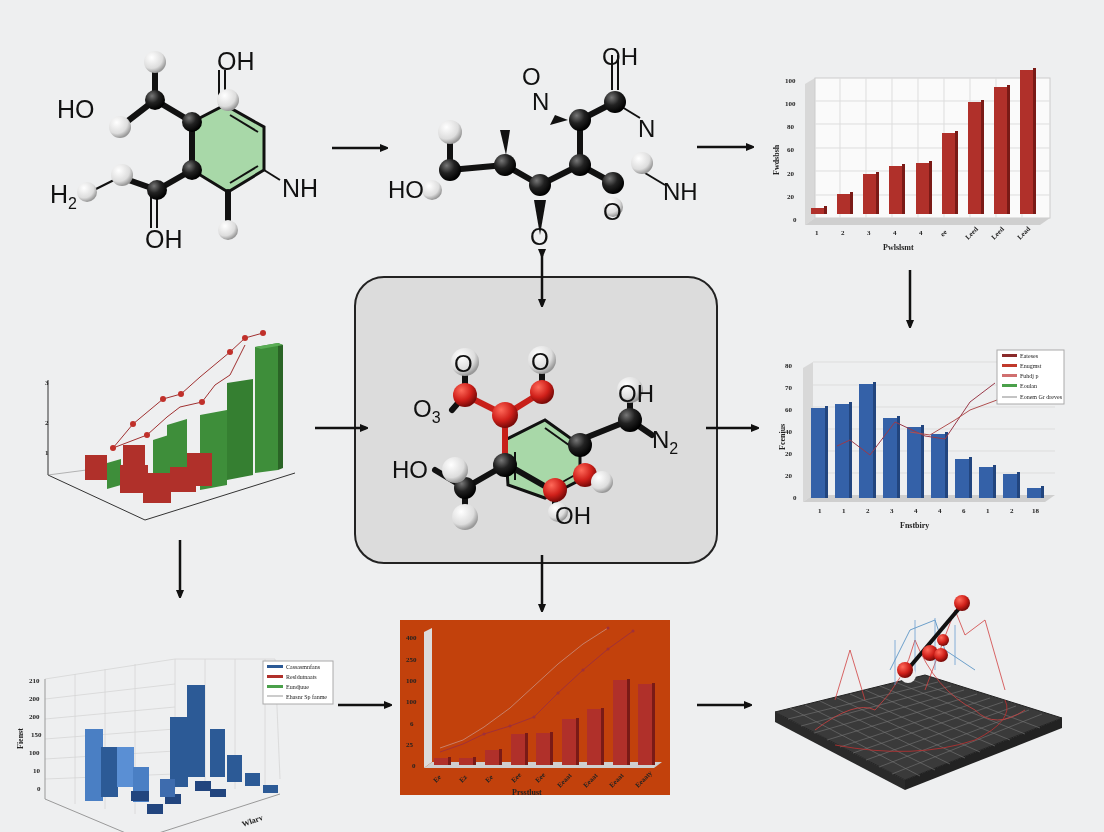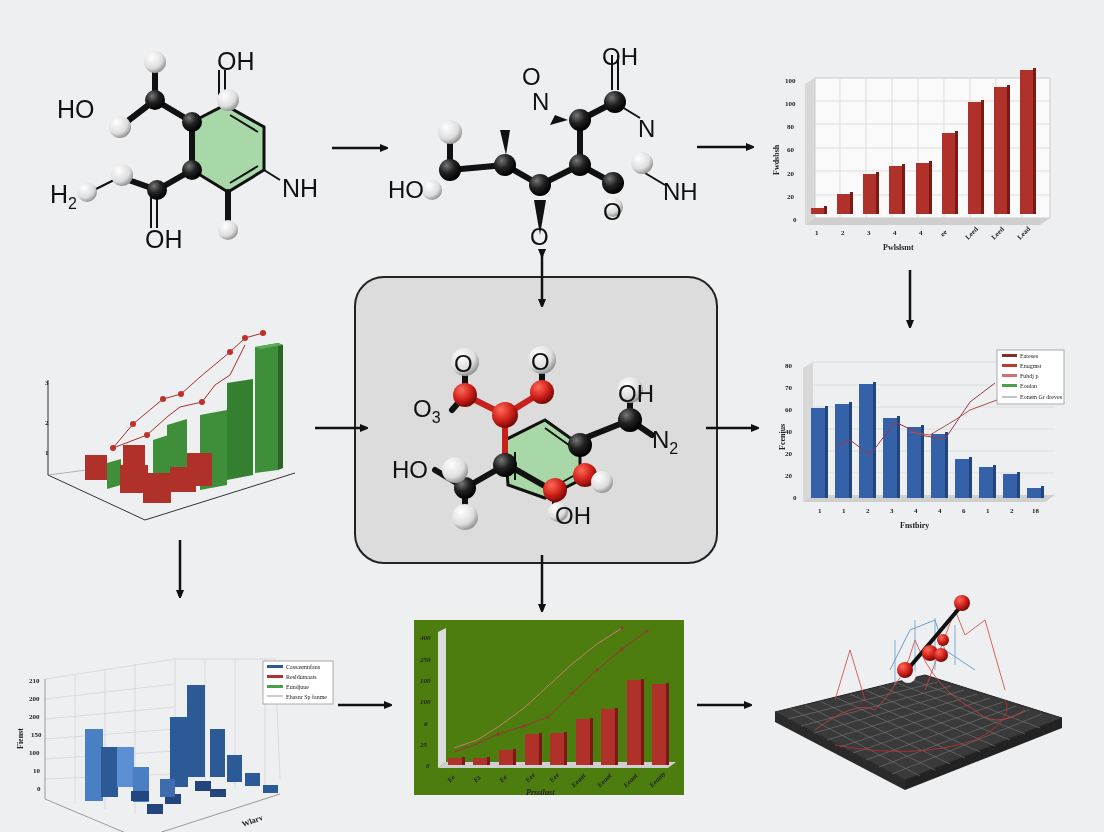--- a/index.html
+++ b/index.html
@@ -403,21 +403,21 @@
     <text class="tick" x="-6" y="70">200</text>
     <text class="tick" x="-4" y="88">150</text>
     <text class="tick" x="-6" y="106">100</text>
     <text class="tick" x="-2" y="124">10</text>
     <text class="tick" x="2" y="142">0</text>
     <text class="axt" x="-12" y="100" transform="rotate(-90 -12 100)" font-size="6">Fienst</text>
     <text class="axt" x="208" y="178" font-size="6" transform="rotate(-20 208 178)">Wlarv</text>
   </svg>
 </div>
 
-<div class="panel" style="left:414px;top:620px;width:270px;height:175px;background:#4d7c0f;font-style:italic;">
+<div class="panel" style="left:400px;top:620px;width:270px;height:175px;background:#c2410c;">
   <svg width="270" height="175" viewBox="0 0 270 175">
     <polygon points="24,12 32,8 32,142 24,148" fill="#dcdcdc"></polygon>
     <polygon points="24,148 32,142 262,142 254,148" fill="#cfcfcf"></polygon>
     <g fill="#b0302a">
       <rect x="34" y="138" width="14" height="7"></rect>
       <rect x="59" y="138" width="14" height="7"></rect>
       <rect x="85" y="130" width="14" height="15"></rect>
       <rect x="111" y="114" width="14" height="31"></rect>
       <rect x="136" y="113" width="14" height="32"></rect>
       <rect x="162" y="99" width="14" height="46"></rect>

